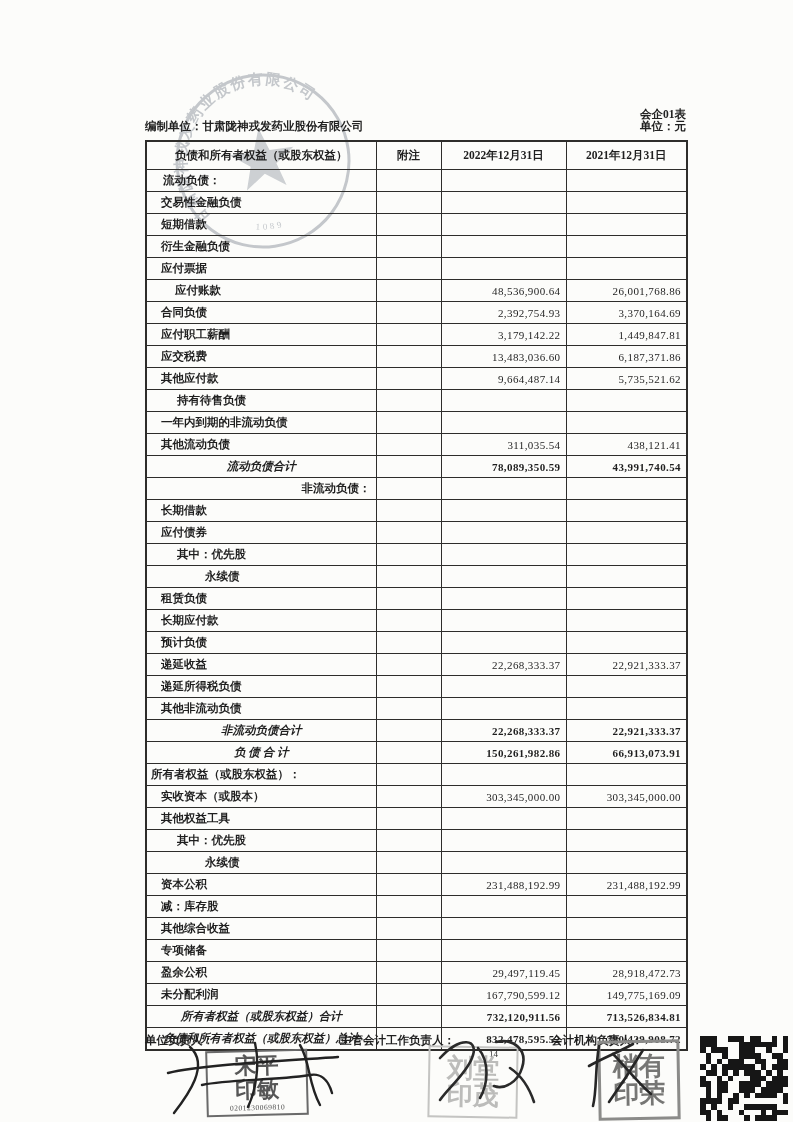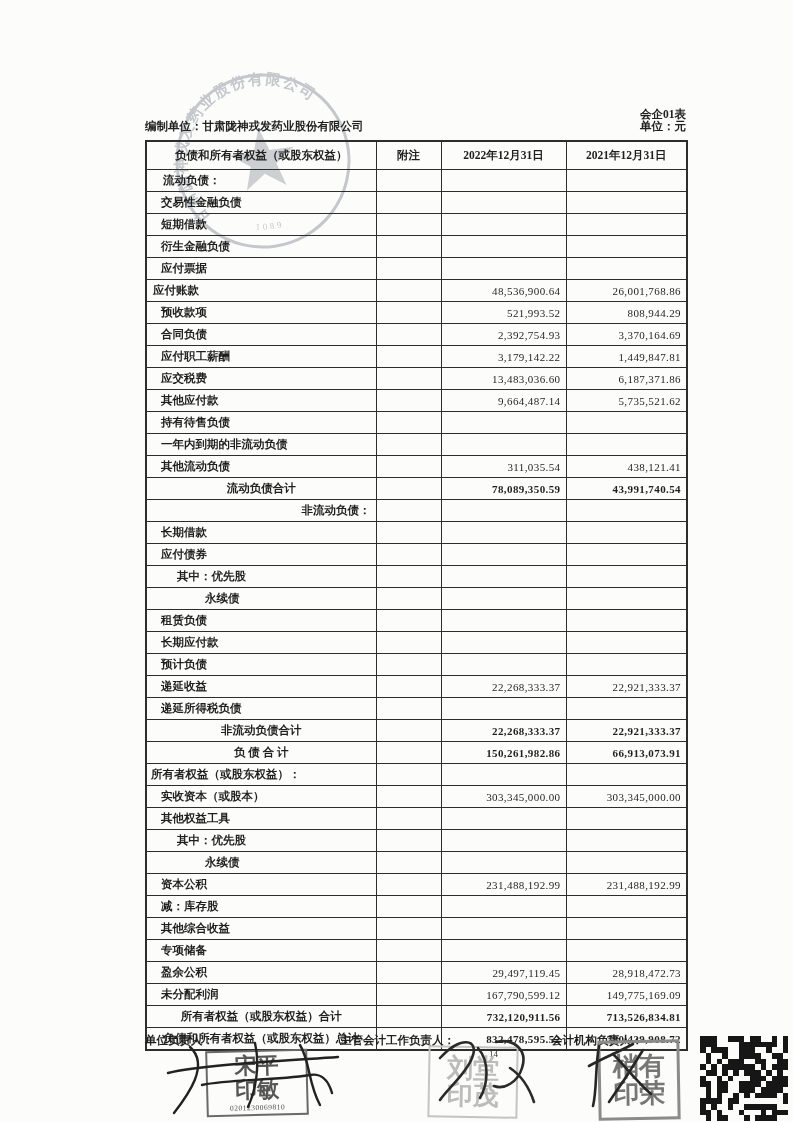--- a/index.html
+++ b/index.html
@@ -43,21 +43,21 @@
   }
   table.sheet thead th{
     height:27px;text-align:center;font-weight:700;font-size:11.5px;
   }
   table.sheet{border:2px solid #2e2d2b;}
   td.lbl{font-weight:600;}
   td.num{
     text-align:right;font-family:"Liberation Serif","DejaVu Serif",serif;
     font-size:11px;letter-spacing:.4px;
   }
-  tr.total td.lbl{text-align:center;font-weight:700;padding-left:5px !important;}
+  tr.total td.lbl{text-align:center;font-weight:700;padding-left:5px !important;font-style:italic;}
   tr.total td.num{font-weight:600;}
   .footer-label{
     position:absolute;font-size:11.5px;font-weight:700;color:#1f1f1f;top:1033px;
   }
   .page-mark{
     position:absolute;left:489px;top:1049px;font-size:9px;color:#333;
   }
   
   .round-seal{
     position:absolute;left:168px;top:66px;width:190px;height:190px;
@@ -165,32 +165,26 @@
           <td class="num"></td>
           <td class="num"></td>
         </tr>
         <tr>
           <td class="lbl" style="padding-left: 14px;">应付票据</td>
           <td class="note"></td>
           <td class="num"></td>
           <td class="num"></td>
         </tr>
         <tr>
-          <td class="lbl" style="padding-left: 6px;">应付账款</td>
+          <td class="lbl" style="padding-left: 28px;">应付账款</td>
           <td class="note"></td>
           <td class="num">48,536,900.64</td>
           <td class="num">26,001,768.86</td>
         </tr>
         <tr>
-          <td class="lbl" style="padding-left: 14px;">预收款项</td>
-          <td class="note"></td>
-          <td class="num">521,993.52</td>
-          <td class="num">808,944.29</td>
-        </tr>
-        <tr>
           <td class="lbl" style="padding-left: 14px;">合同负债</td>
           <td class="note"></td>
           <td class="num">2,392,754.93</td>
           <td class="num">3,370,164.69</td>
         </tr>
         <tr>
           <td class="lbl" style="padding-left: 14px;">应付职工薪酬</td>
           <td class="note"></td>
           <td class="num">3,179,142.22</td>
           <td class="num">1,449,847.81</td>
@@ -201,21 +195,21 @@
           <td class="num">13,483,036.60</td>
           <td class="num">6,187,371.86</td>
         </tr>
         <tr>
           <td class="lbl" style="padding-left: 14px;">其他应付款</td>
           <td class="note"></td>
           <td class="num">9,664,487.14</td>
           <td class="num">5,735,521.62</td>
         </tr>
         <tr>
-          <td class="lbl" style="padding-left: 14px;">持有待售负债</td>
+          <td class="lbl" style="padding-left: 30px;">持有待售负债</td>
           <td class="note"></td>
           <td class="num"></td>
           <td class="num"></td>
         </tr>
         <tr>
           <td class="lbl" style="padding-left: 14px;">一年内到期的非流动负债</td>
           <td class="note"></td>
           <td class="num"></td>
           <td class="num"></td>
         </tr>
@@ -280,20 +274,26 @@
           <td class="num"></td>
         </tr>
         <tr>
           <td class="lbl" style="padding-left: 14px;">递延收益</td>
           <td class="note"></td>
           <td class="num">22,268,333.37</td>
           <td class="num">22,921,333.37</td>
         </tr>
         <tr>
           <td class="lbl" style="padding-left: 14px;">递延所得税负债</td>
+          <td class="note"></td>
+          <td class="num"></td>
+          <td class="num"></td>
+        </tr>
+        <tr>
+          <td class="lbl" style="padding-left: 14px;">其他非流动负债</td>
           <td class="note"></td>
           <td class="num"></td>
           <td class="num"></td>
         </tr>
         <tr class="total">
           <td class="lbl">非流动负债合计</td>
           <td class="note"></td>
           <td class="num">22,268,333.37</td>
           <td class="num">22,921,333.37</td>
         </tr>

